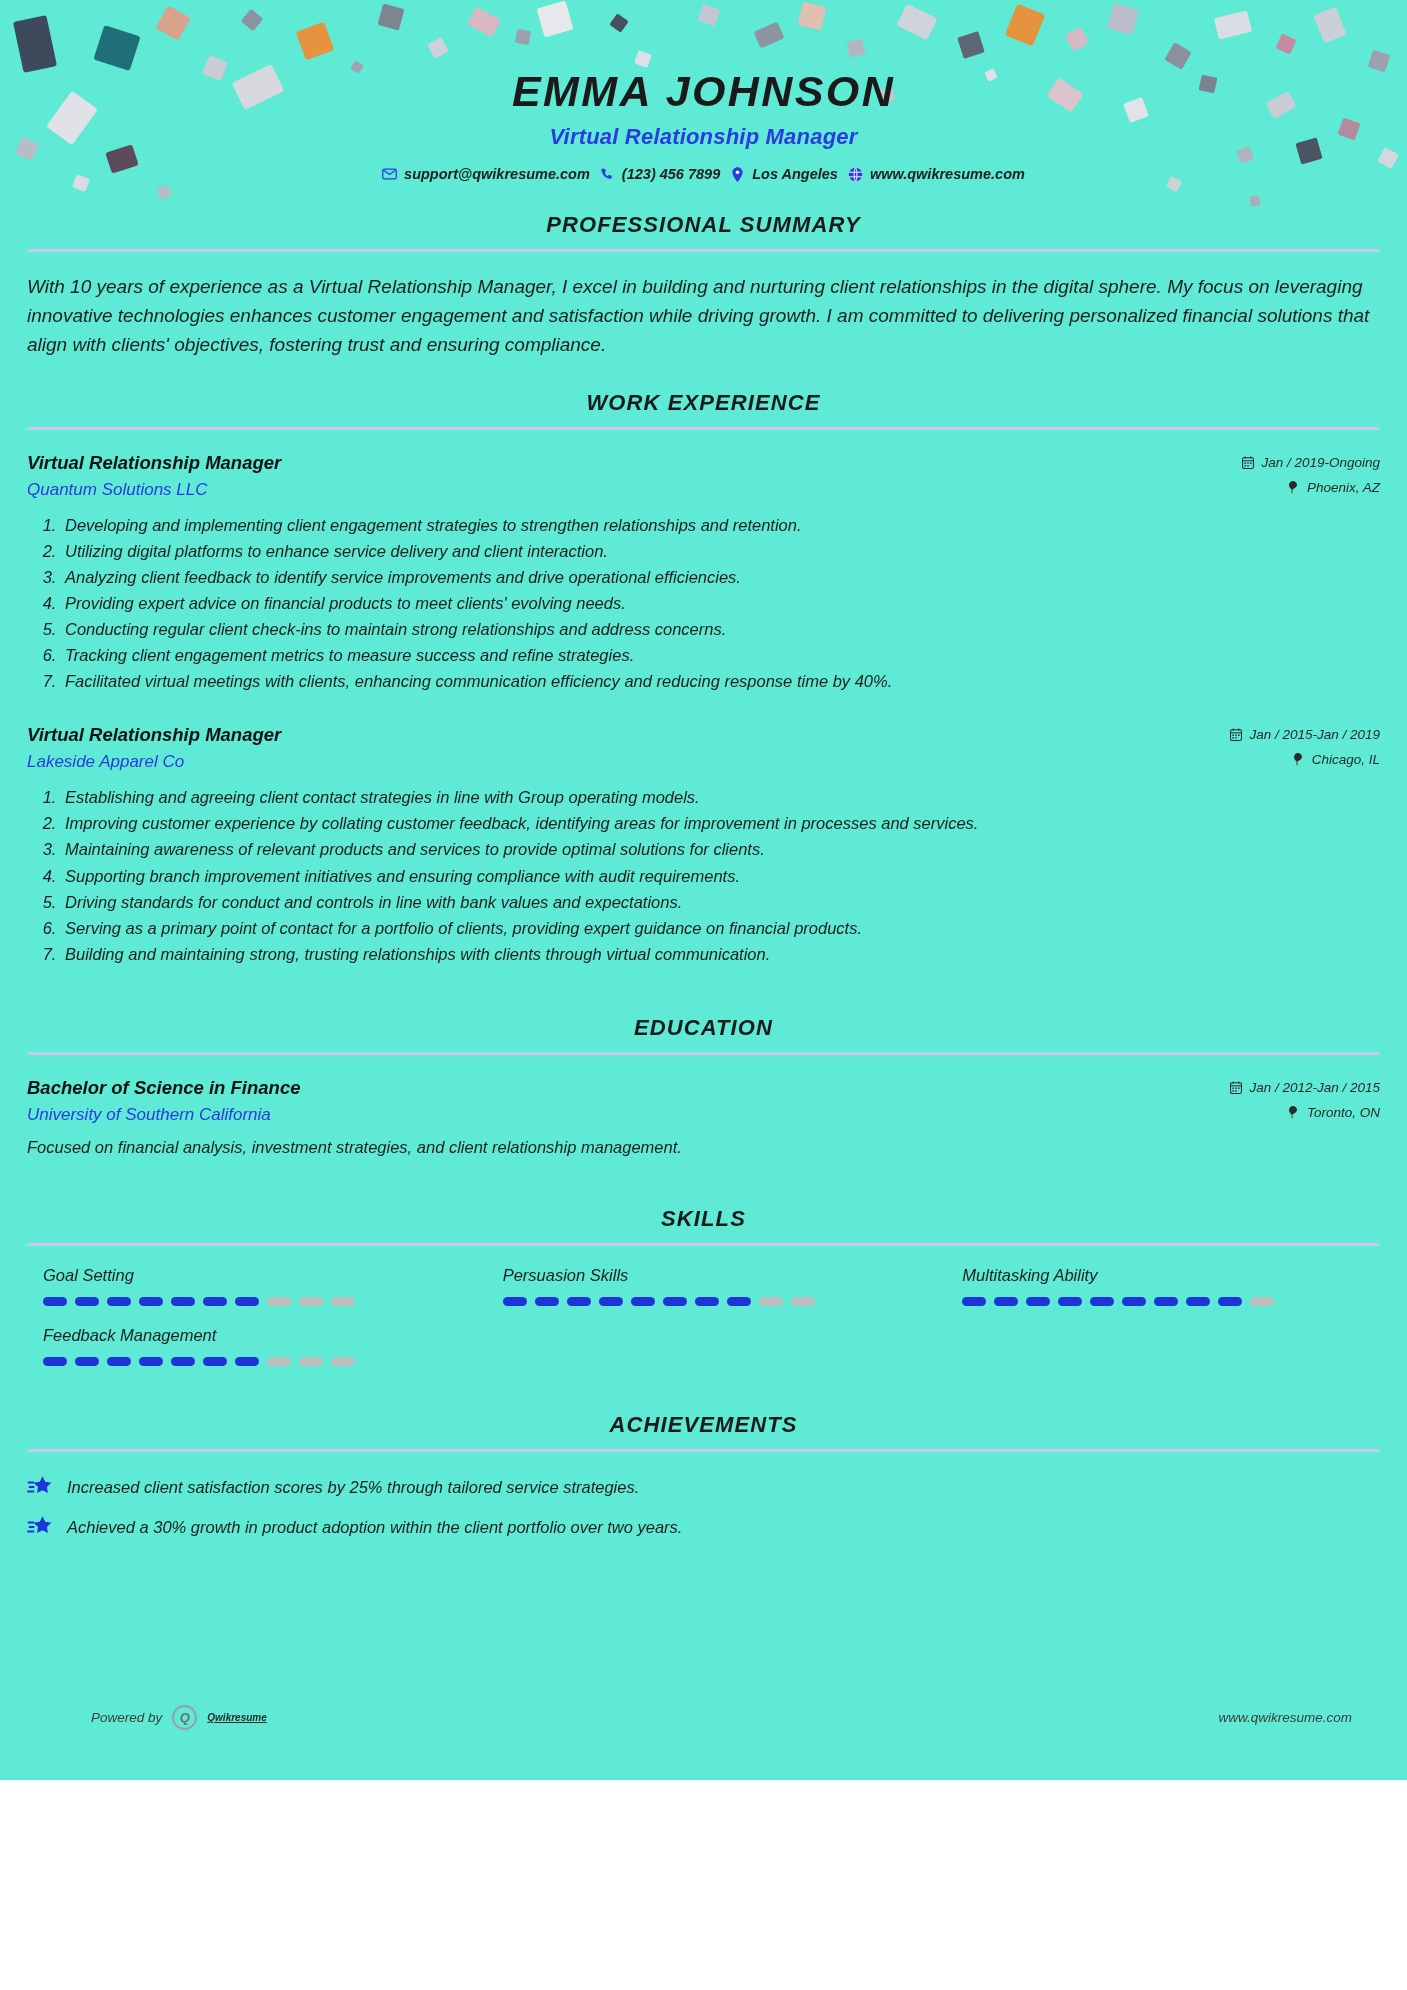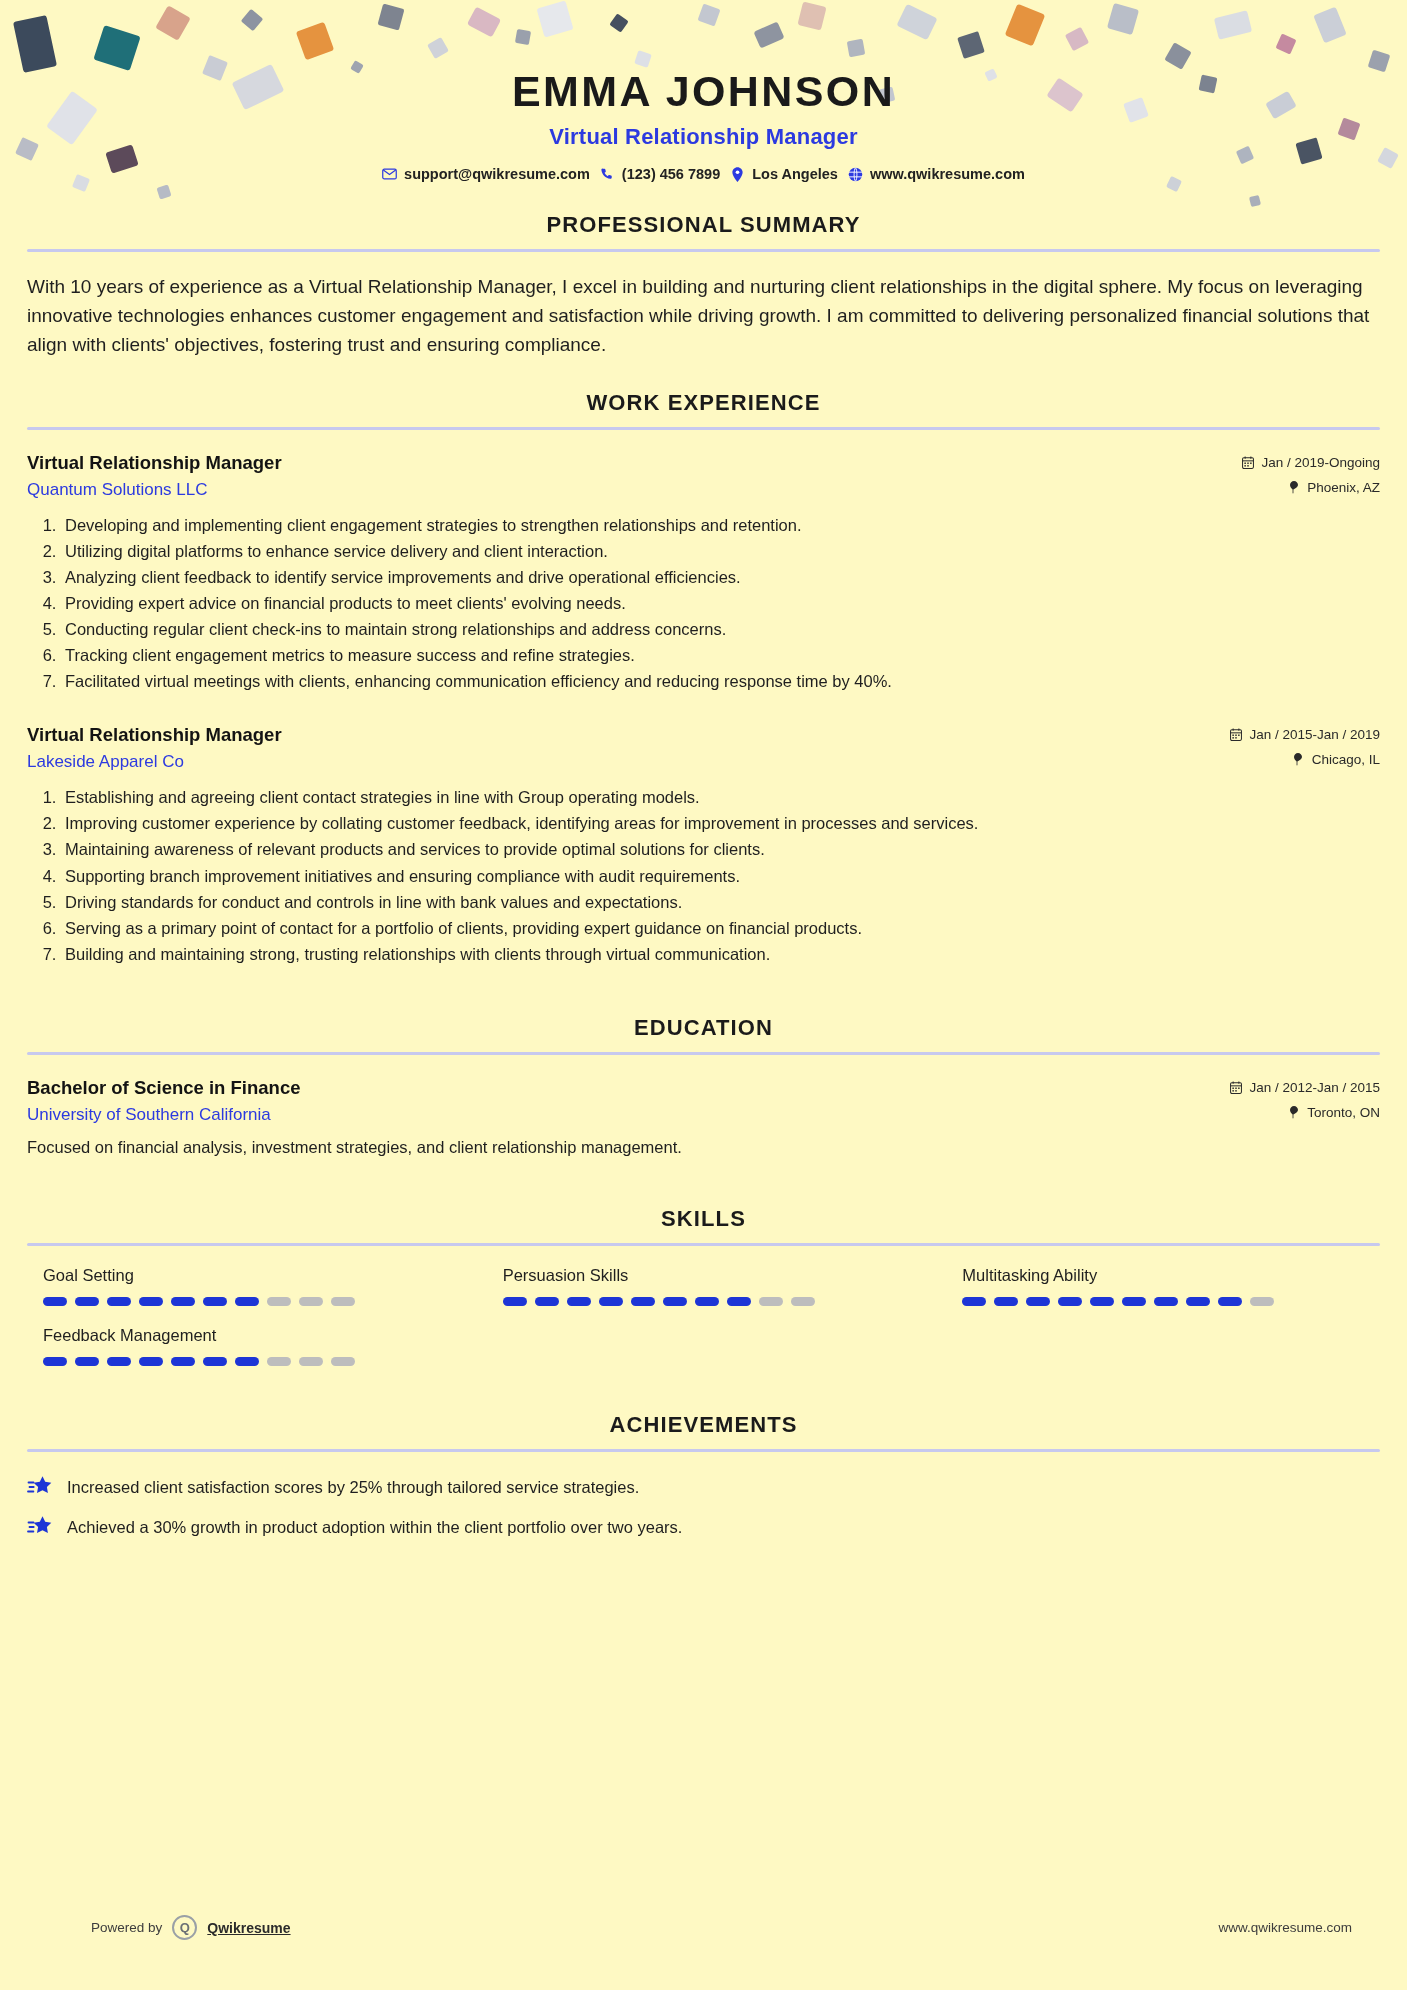--- a/index.html
+++ b/index.html
@@ -5,21 +5,21 @@
   * { box-sizing: border-box; margin: 0; padding: 0; }
   body {
     width: 1407px;
     height: 1990px;
     background: #ffffff;
     font-family: "Liberation Sans", sans-serif;
     color: #1c1c1c;
     position: relative;
     overflow: hidden;
   }
-  .page { position: relative; width: 1407px; height: 1990px; background:#fef9c3; }
+  .page { position: relative; width: 1407px; height: 1780px; background:#5eead4;font-style:italic; }
 
   
   .confetti-band {
     position: absolute; top: 0; left: 0; width: 1407px; height: 232px;
     overflow: hidden; pointer-events: none;
   }
 
   
   .header-block { position: relative; padding-top: 68px; text-align: center; z-index: 5; }
   .full-name {
@@ -95,21 +95,21 @@
     position: absolute; left: 55px; right: 55px; bottom: 50px;
     display: flex; align-items: center; justify-content: space-between;
     font-size: 13.5px; color: #3d3d3d; margin-left: 36px;
   }
   .footer-left { display: flex; align-items: center; gap: 10px; }
   .brand-mark {
     width: 25px; height: 25px; border-radius: 50%;
     border: 2px solid #9aa0a6; display: flex; align-items: center; justify-content: center;
     font-size: 13px; font-weight: 700; color: #6b7075;
   }
-  .brand-name { font-weight: 700; color: #2b2b2b; text-decoration: underline; font-size: 14px; }
+  .brand-name { font-weight: 700; color: #2b2b2b; text-decoration: underline; font-size: 10px; }
   .footer-right { font-size: 13.5px; color: #3d3d3d; }
 </style>
 </head>
 <body>
 
 <div class="page">
 
   <div class="confetti-band">
     <svg width="1407" height="232" viewBox="0 0 1407 232" xmlns="http://www.w3.org/2000/svg">
       <g>

